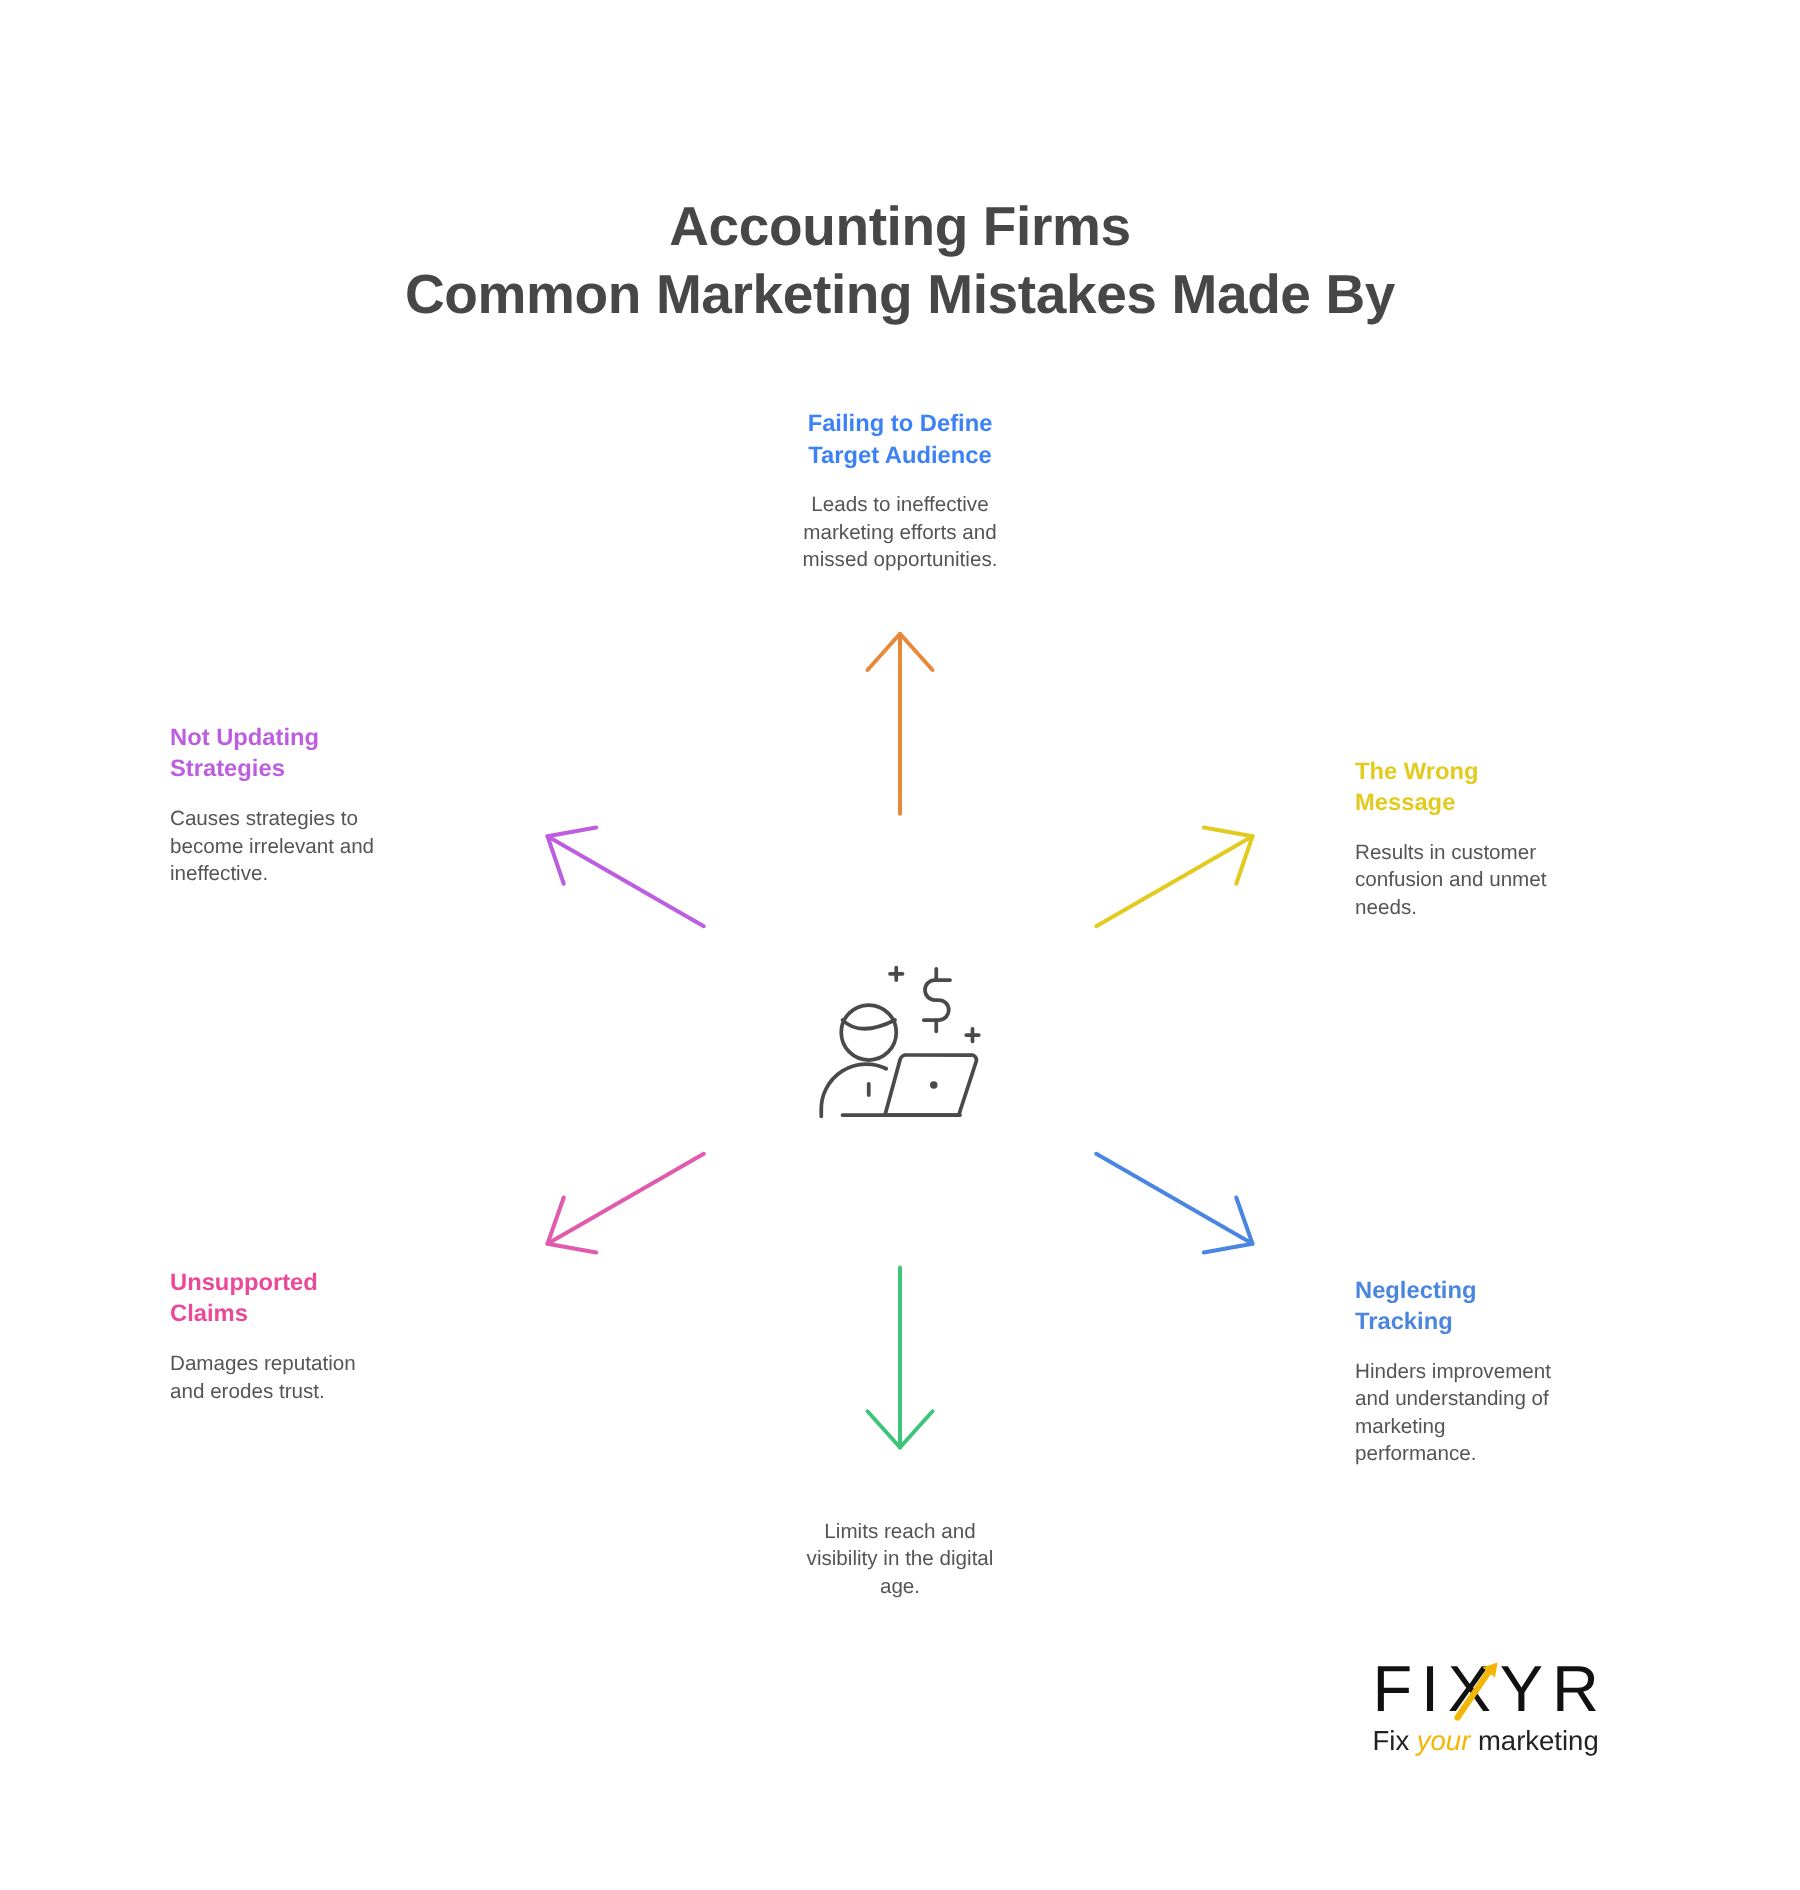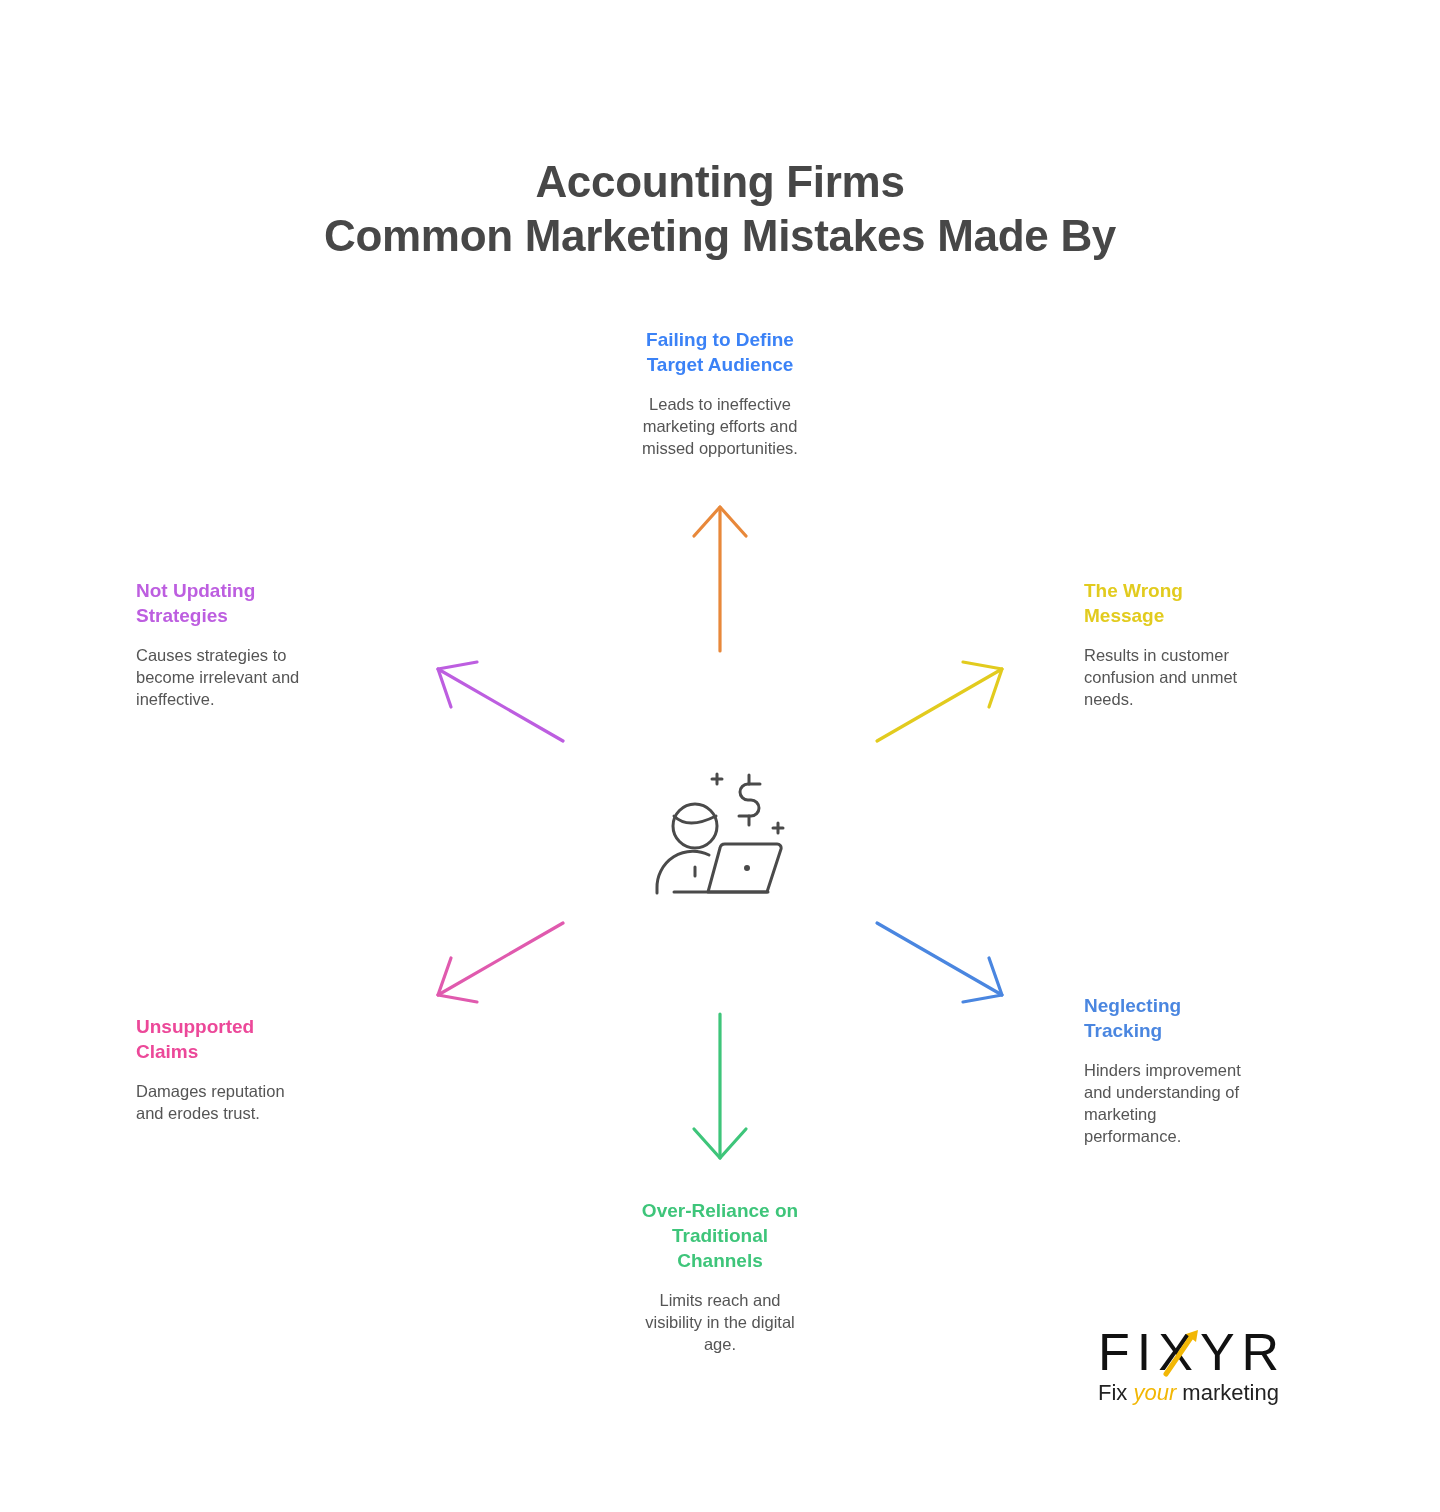--- a/index.html
+++ b/index.html
@@ -5,21 +5,21 @@
     html, body { margin: 0; padding: 0; background: #ffffff; }
     body { width: 1440px; height: 1512px; position: relative; overflow: hidden;
            font-family: "Liberation Sans", "DejaVu Sans", sans-serif; }
     .title { position: absolute; left: 0; top: 155px; width: 1440px; text-align: center;
              font-size: 44px; font-weight: bold; color: #474747; line-height: 54px; letter-spacing: -0.3px; }
     .node { position: absolute; }
     .node .head { font-weight: bold; font-size: 19px; line-height: 25px; }
     .node .desc { margin-top: 16px; font-size: 16.5px; line-height: 22px; color: #555555; }
     .left { text-align: left; }
     .center { text-align: center; }
-    .right { text-align: left; }
+    .right { text-align: left; margin-top: 27px; }
     svg.arrows { position: absolute; left: 0; top: 0; }
     .logo { position: absolute; left: 1098px; top: 1326px; width: 200px; }
     .logo .word { font-size: 52px; letter-spacing: 7px; color: #111111; line-height: 52px; font-weight: normal; position: relative; }
     .logo .tag { font-size: 22px; color: #222222; margin-top: 2px; line-height: 26px; }
     .logo .tag .em { color: #f2b705; font-style: italic; }
   </style>
 </head>
 <body>
 
 <div class="title">
@@ -104,25 +104,20 @@
   </div>
   <div class="desc">
     <div>Hinders improvement</div>
     <div>and understanding of</div>
     <div>marketing</div>
     <div>performance.</div>
   </div>
 </div>
 
 <div class="node center" style="left:600px; top:1198px; width:240px;">
-  <div class="head" style="color:#3ec57a;">
-    <div>Over-Reliance on</div>
-    <div>Traditional</div>
-    <div>Channels</div>
-  </div>
   <div class="desc">
     <div>Limits reach and</div>
     <div>visibility in the digital</div>
     <div>age.</div>
   </div>
 </div>
 
 <div class="node left" style="left:136px; top:1014px; width:220px;">
   <div class="head" style="color:#ec4899;">
     <div>Unsupported</div>

